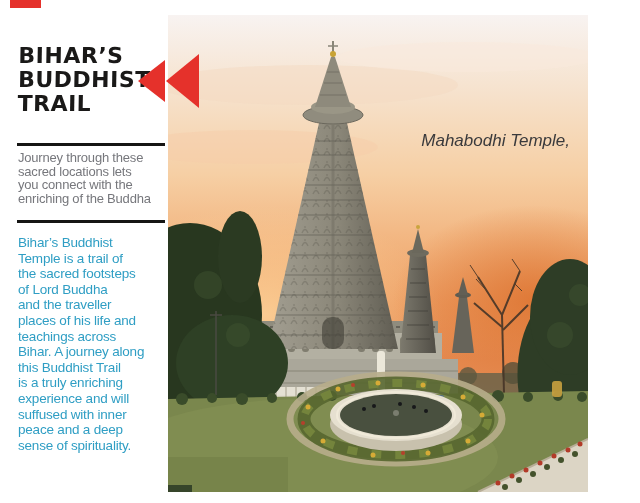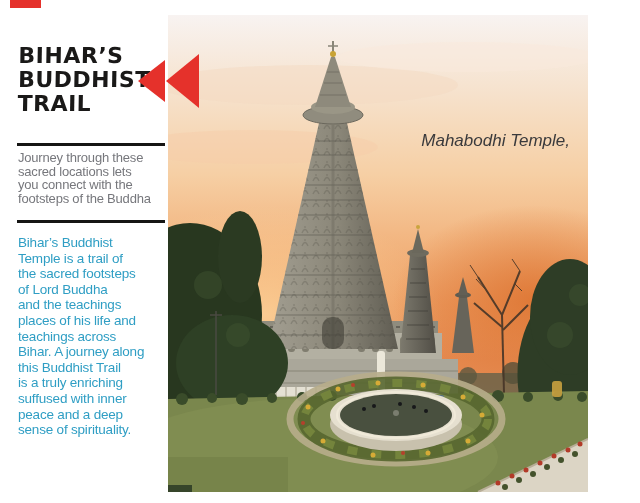--- a/index.html
+++ b/index.html
@@ -57,36 +57,37 @@
     <div class="tri small"></div>
     <div class="tri big"></div>
   </div>
 
   <div class="rule rule-1"></div>
 
   <div class="intro">
     <div>Journey through these</div>
     <div>sacred locations lets</div>
     <div>you connect with the</div>
-    <div>footsteps of the Buddha</div>
+    <div>enriching of the Buddha</div>
   </div>
 
   <div class="rule rule-2"></div>
 
   <div class="body-copy">
     <div>Bihar’s Buddhist</div>
     <div>Temple is a trail of</div>
     <div>the sacred footsteps</div>
     <div>of Lord Buddha</div>
-    <div>and the teachings</div>
+    <div>and the traveller</div>
     <div>places of his life and</div>
     <div>teachings across</div>
     <div>Bihar. A journey along</div>
     <div>this Buddhist Trail</div>
     <div>is a truly enriching</div>
+    <div>experience and will</div>
     <div>suffused with inner</div>
     <div>peace and a deep</div>
     <div>sense of spirituality.</div>
   </div>
 
   <div class="photo-wrap">
     <svg viewBox="0 0 420 477" xmlns="http://www.w3.org/2000/svg">
       <defs>
         <linearGradient id="sky" x1="0" y1="0" x2="0" y2="1">
           <stop offset="0" stop-color="#f8f3f1"></stop>

